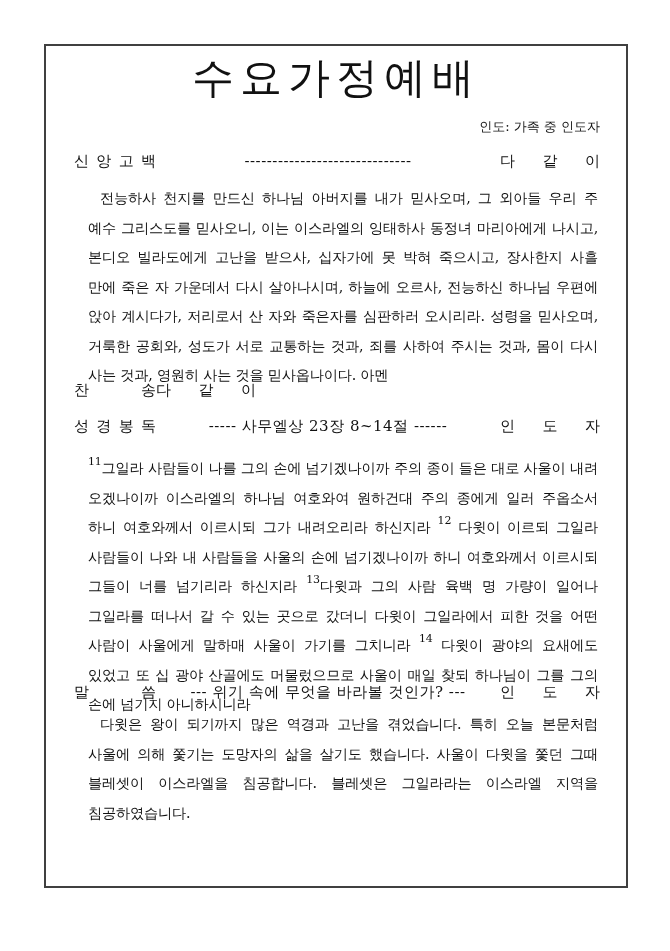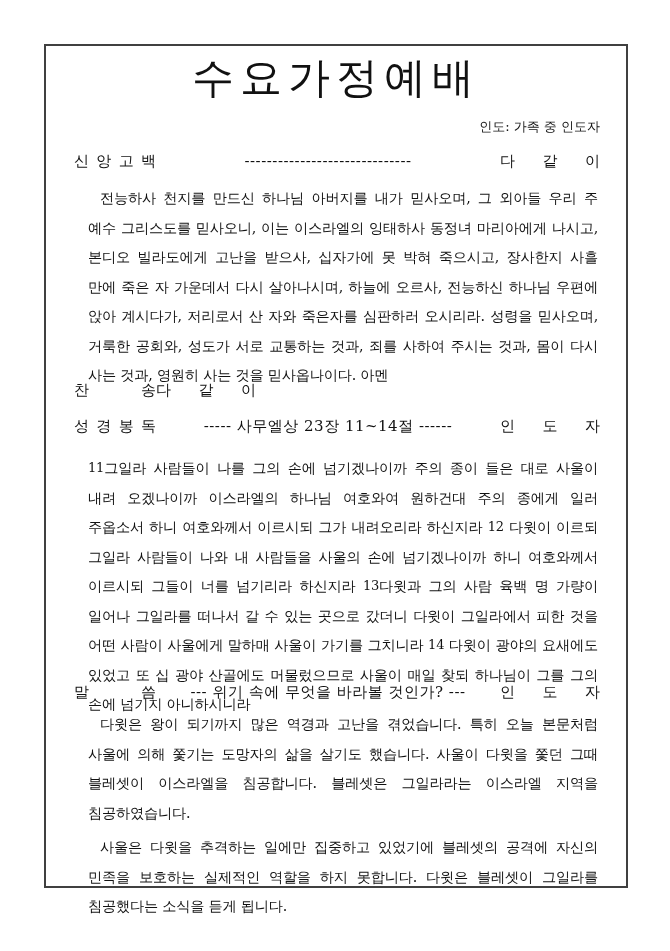--- a/index.html
+++ b/index.html
@@ -85,25 +85,25 @@
       word-break: keep-all;
       letter-spacing: -0.2px;
     }
     .text-block p {
       margin: 0;
     }
     .indent {
       text-indent: 12px;
     }
     sup.verse {
-      font-size: 13px;
+      font-size: 11px;
       vertical-align: top;
       line-height: 12px;
       position: relative;
-      top: 8px;
+      top: 2px;
     }
   </style>
 </head>
 <body>
 
 <div class="page-frame">
 
   <h1 class="title">수요가정예배</h1>
 
   <div class="leader">인도: 가족 중 인도자</div>
@@ -139,21 +139,21 @@
     </div>
   </div>
 
   <div class="order-row" style="top:368px;">
     <div class="item-name">
       <span>성</span>
       <span>경</span>
       <span>봉</span>
       <span>독</span>
     </div>
-    <div class="middle">----- 사무엘상 23장 11~14절 ------</div>
+    <div class="middle">----- 사무엘상 23장 8~14절 ------</div>
     <div class="who">
       <span>인</span>
       <span>도</span>
       <span>자</span>
     </div>
   </div>
 
   <div class="text-block" style="top:408px;">
     <p><sup class="verse">11</sup><span>그일라 사람들이 나를 그의 손에 넘기겠나이까 주의 종이 들은 대로 사울이 내려 오겠나이까 이스라엘의 하나님 여호와여 원하건대 주의 종에게 일러 주옵소서 하니 여호와께서 이르시되 그가 내려오리라 하신지라</span> <sup class="verse">12</sup><span> 다윗이 이르되 그일라 사람들이 나와 내 사람들을 사울의 손에 넘기겠나이까 하니 여호와께서 이르시되 그들이 너를 넘기리라 하신지라</span> <sup class="verse">13</sup><span>다윗과 그의 사람 육백 명 가량이 일어나 그일라를 떠나서 갈 수 있는 곳으로 갔더니 다윗이 그일라에서 피한 것을 어떤 사람이 사울에게 말하매 사울이 가기를 그치니라</span> <sup class="verse">14</sup><span> 다윗이 광야의 요새에도 있었고 또 십 광야 산골에도 머물렀으므로 사울이 매일 찾되 하나님이 그를 그의 손에 넘기지 아니하시니라</span></p>
   </div>
@@ -166,16 +166,15 @@
     <div class="middle">--- 위기 속에 무엇을 바라볼 것인가? ---</div>
     <div class="who">
       <span>인</span>
       <span>도</span>
       <span>자</span>
     </div>
   </div>
 
   <div class="text-block" style="top:664px;">
     <p class="indent">다윗은 왕이 되기까지 많은 역경과 고난을 겪었습니다. 특히 오늘 본문처럼 사울에 의해 쫓기는 도망자의 삶을 살기도 했습니다. 사울이 다윗을 쫓던 그때 블레셋이 이스라엘을 침공합니다. 블레셋은 그일라라는 이스라엘 지역을 침공하였습니다.</p>
-    <p class="indent" style="margin-top:5px;">사울은 다윗을 추격하는 일에만 집중하고 있었기에 블레셋의 공격에 자신의 민족을 보호하는 실제적인 역할을 하지 못합니다. 다윗은 블레셋이 그일라를 침공했다는 소식을 듣게 됩니다.</p>
   </div>
 
 </div>
 
 </body></html>

